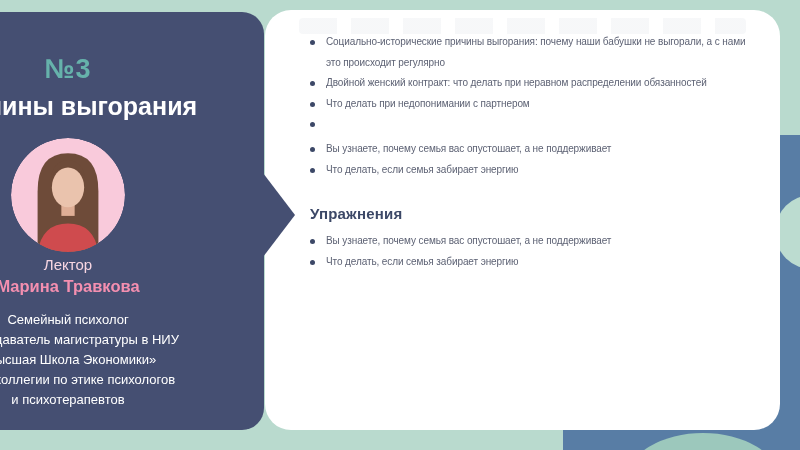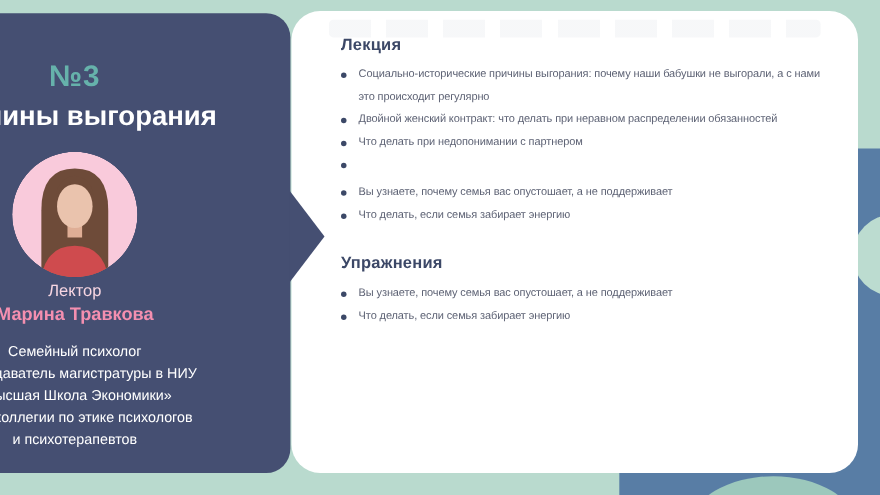--- a/index.html
+++ b/index.html
@@ -53,21 +53,20 @@
 <div class="stage">
 
   <div class="bg-steel"></div>
   <div class="bg-blob-right"></div>
   <div class="bg-blob-bottom"></div>
 
   <div class="panel">
     <div class="panel-texture"></div>
 
     <section class="sec">
-      <h2>Лекция</h2>
       <ul>
         <li><span class="dot"></span><span>Социально-исторические причины выгорания: почему наши бабушки не выгорали, а с нами это происходит регулярно</span></li>
         <li><span class="dot"></span><span>Двойной женский контракт: что делать при неравном распределении обязанностей</span></li>
         <li><span class="dot"></span><span>Что делать при недопонимании с партнером</span></li>
         <li><span class="dot"></span></li>
       </ul>
     </section>
 
     <section class="sec">
       <ul>

